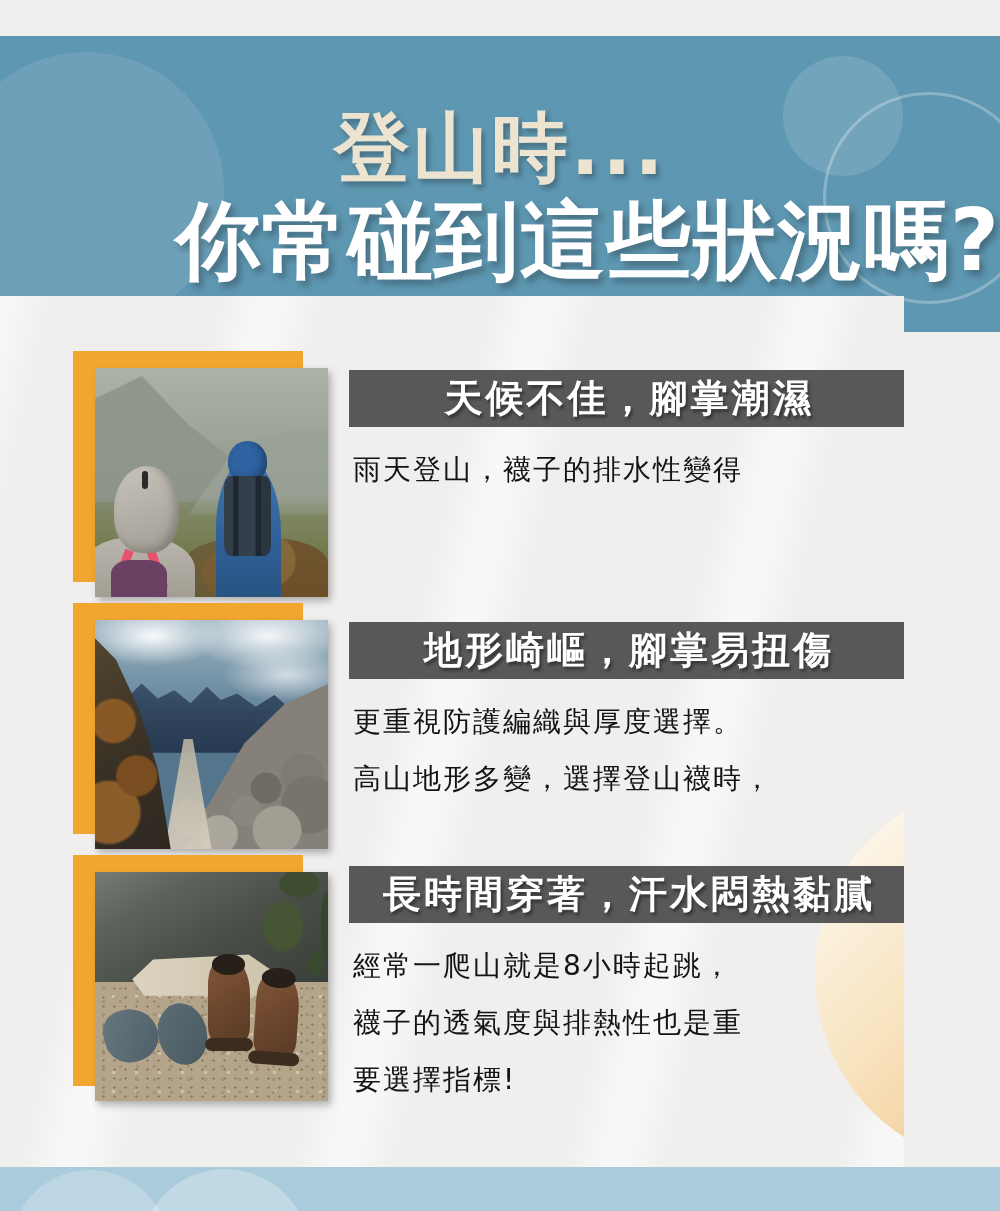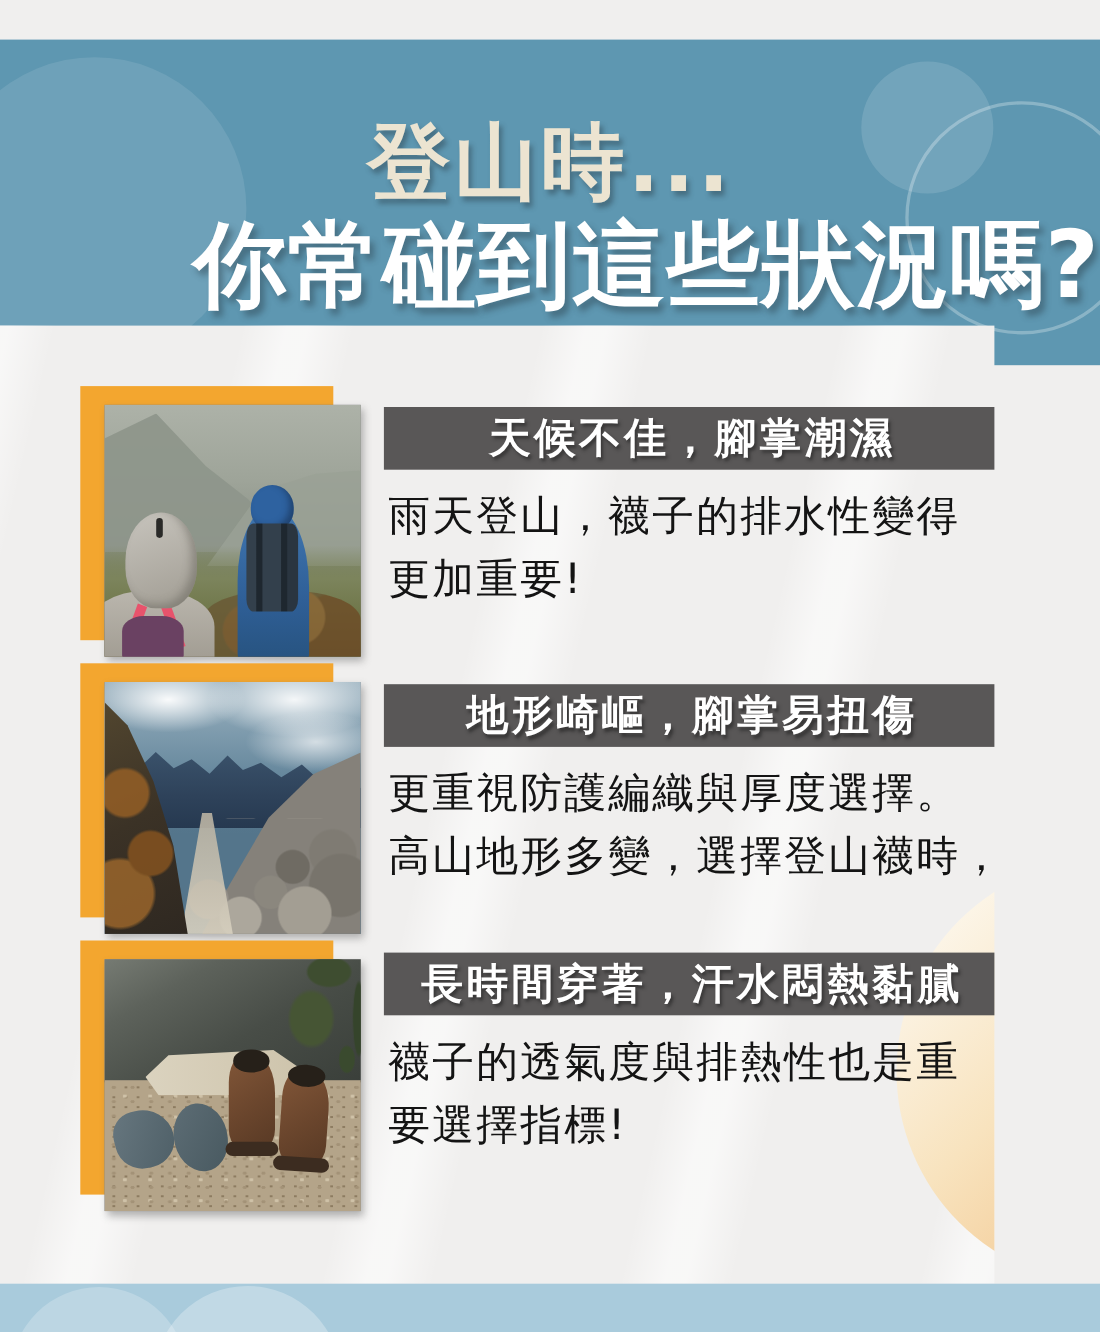--- a/index.html
+++ b/index.html
@@ -34,21 +34,21 @@
   
   .accent{position:absolute;left:73px;width:230px;height:231px;
           background:var(--accent-yellow,#F3A62F);}
   .photo{position:absolute;left:95px;width:233px;height:229px;overflow:hidden;
          box-shadow:3px 4px 7px rgba(96,96,96,.45);background:#888;}
   .photo>div{position:absolute;}
   .tbar{position:absolute;left:349px;width:560px;height:57px;
         background:var(--title-bar-bg,#595757);color:#FFFFFF;font-weight:bold;
         font-size:38px;line-height:57px;text-align:center;letter-spacing:3px;
         text-shadow:2px 3px 3px rgba(25,25,25,.55);white-space:nowrap;}
-  .btext{position:absolute;left:353px;width:585px;font-size:38px;line-height:57px;
+  .btext{position:absolute;left:353px;width:585px;font-size:28px;line-height:57px;
          color:#141414;letter-spacing:2px;font-weight:500;white-space:nowrap;}
 
   
   .s1a{top:55px;}  .s1p{top:72px;}  .s1t{top:74px;}  .s1b{top:145px;}
   .s2a{top:307px;} .s2p{top:324px;} .s2t{top:326px;} .s2b{top:397px;}
   .s3a{top:559px;} .s3p{top:576px;} .s3t{top:570px;} .s3b{top:641px;}
 
   
   .p1-sky{inset:0;background:linear-gradient(180deg,#ADB2A8 0%,#9EA499 30%,#90978C 48%,
           #808871 62%,#737A5D 75%,#6B6042 88%,#615634 100%);}
@@ -188,21 +188,20 @@
         <div class="p1-strap-right"></div>
         <div class="p1-backpack-purple"></div>
         <div class="p1-hiker-gray-hood"></div>
         <div class="p1-hood-tag"></div>
       </div>
       <div class="tbar s1t">
         <span>天候不佳，腳掌潮濕</span>
       </div>
       <div class="btext s1b">
         <div>雨天登山，襪子的排水性變得</div>
-        <div>更加重要!</div>
       </div>
     </section>
 
     <section>
       <div class="accent s2a"></div>
       <div class="photo s2p">
         <div class="p2-sky"></div>
         <div class="p2-cloud1"></div>
         <div class="p2-cloud2"></div>
         <div class="p2-cloud3"></div>
@@ -239,20 +238,21 @@
         <div class="p3-boot p3-boot2">
           <div class="p3-boot-shaft"></div>
           <div class="p3-boot-opening"></div>
           <div class="p3-boot-sole"></div>
         </div>
       </div>
       <div class="tbar s3t">
         <span>長時間穿著，汗水悶熱黏膩</span>
       </div>
       <div class="btext s3b">
+        <div>經常一爬山就是8小時起跳，</div>
         <div>襪子的透氣度與排熱性也是重</div>
         <div>要選擇指標!</div>
       </div>
     </section>
   </div>
 
   <div class="footer">
     <div class="deco-circle fc1"></div>
     <div class="deco-circle fc2"></div>
   </div>

